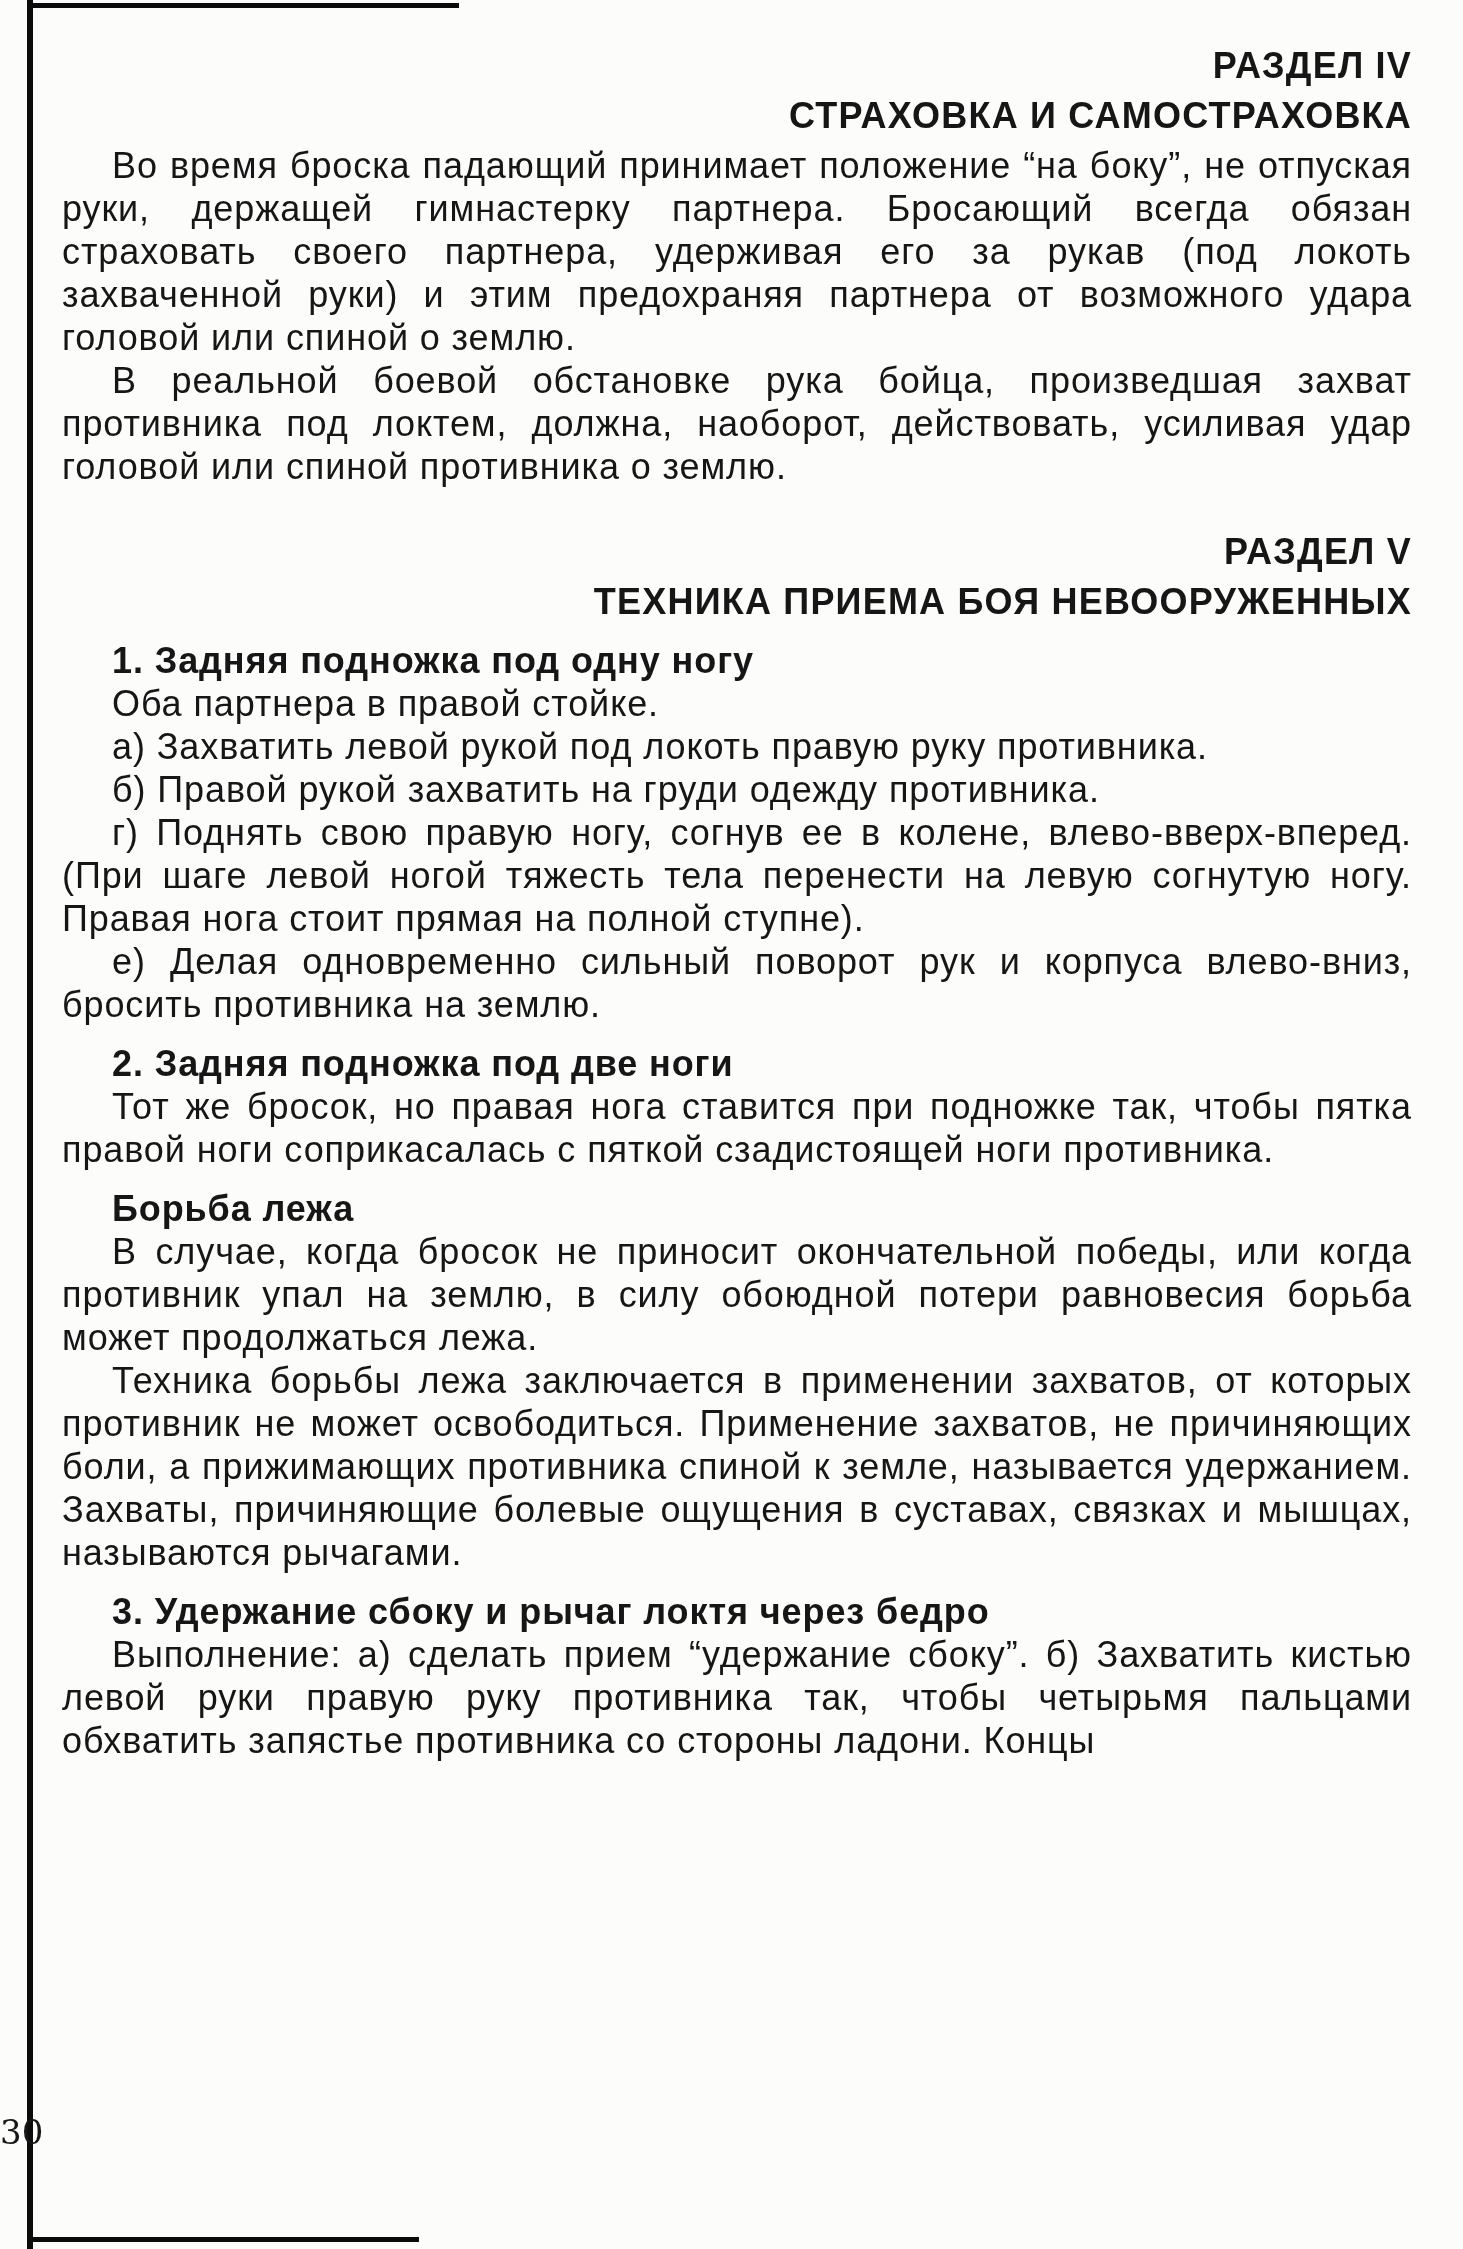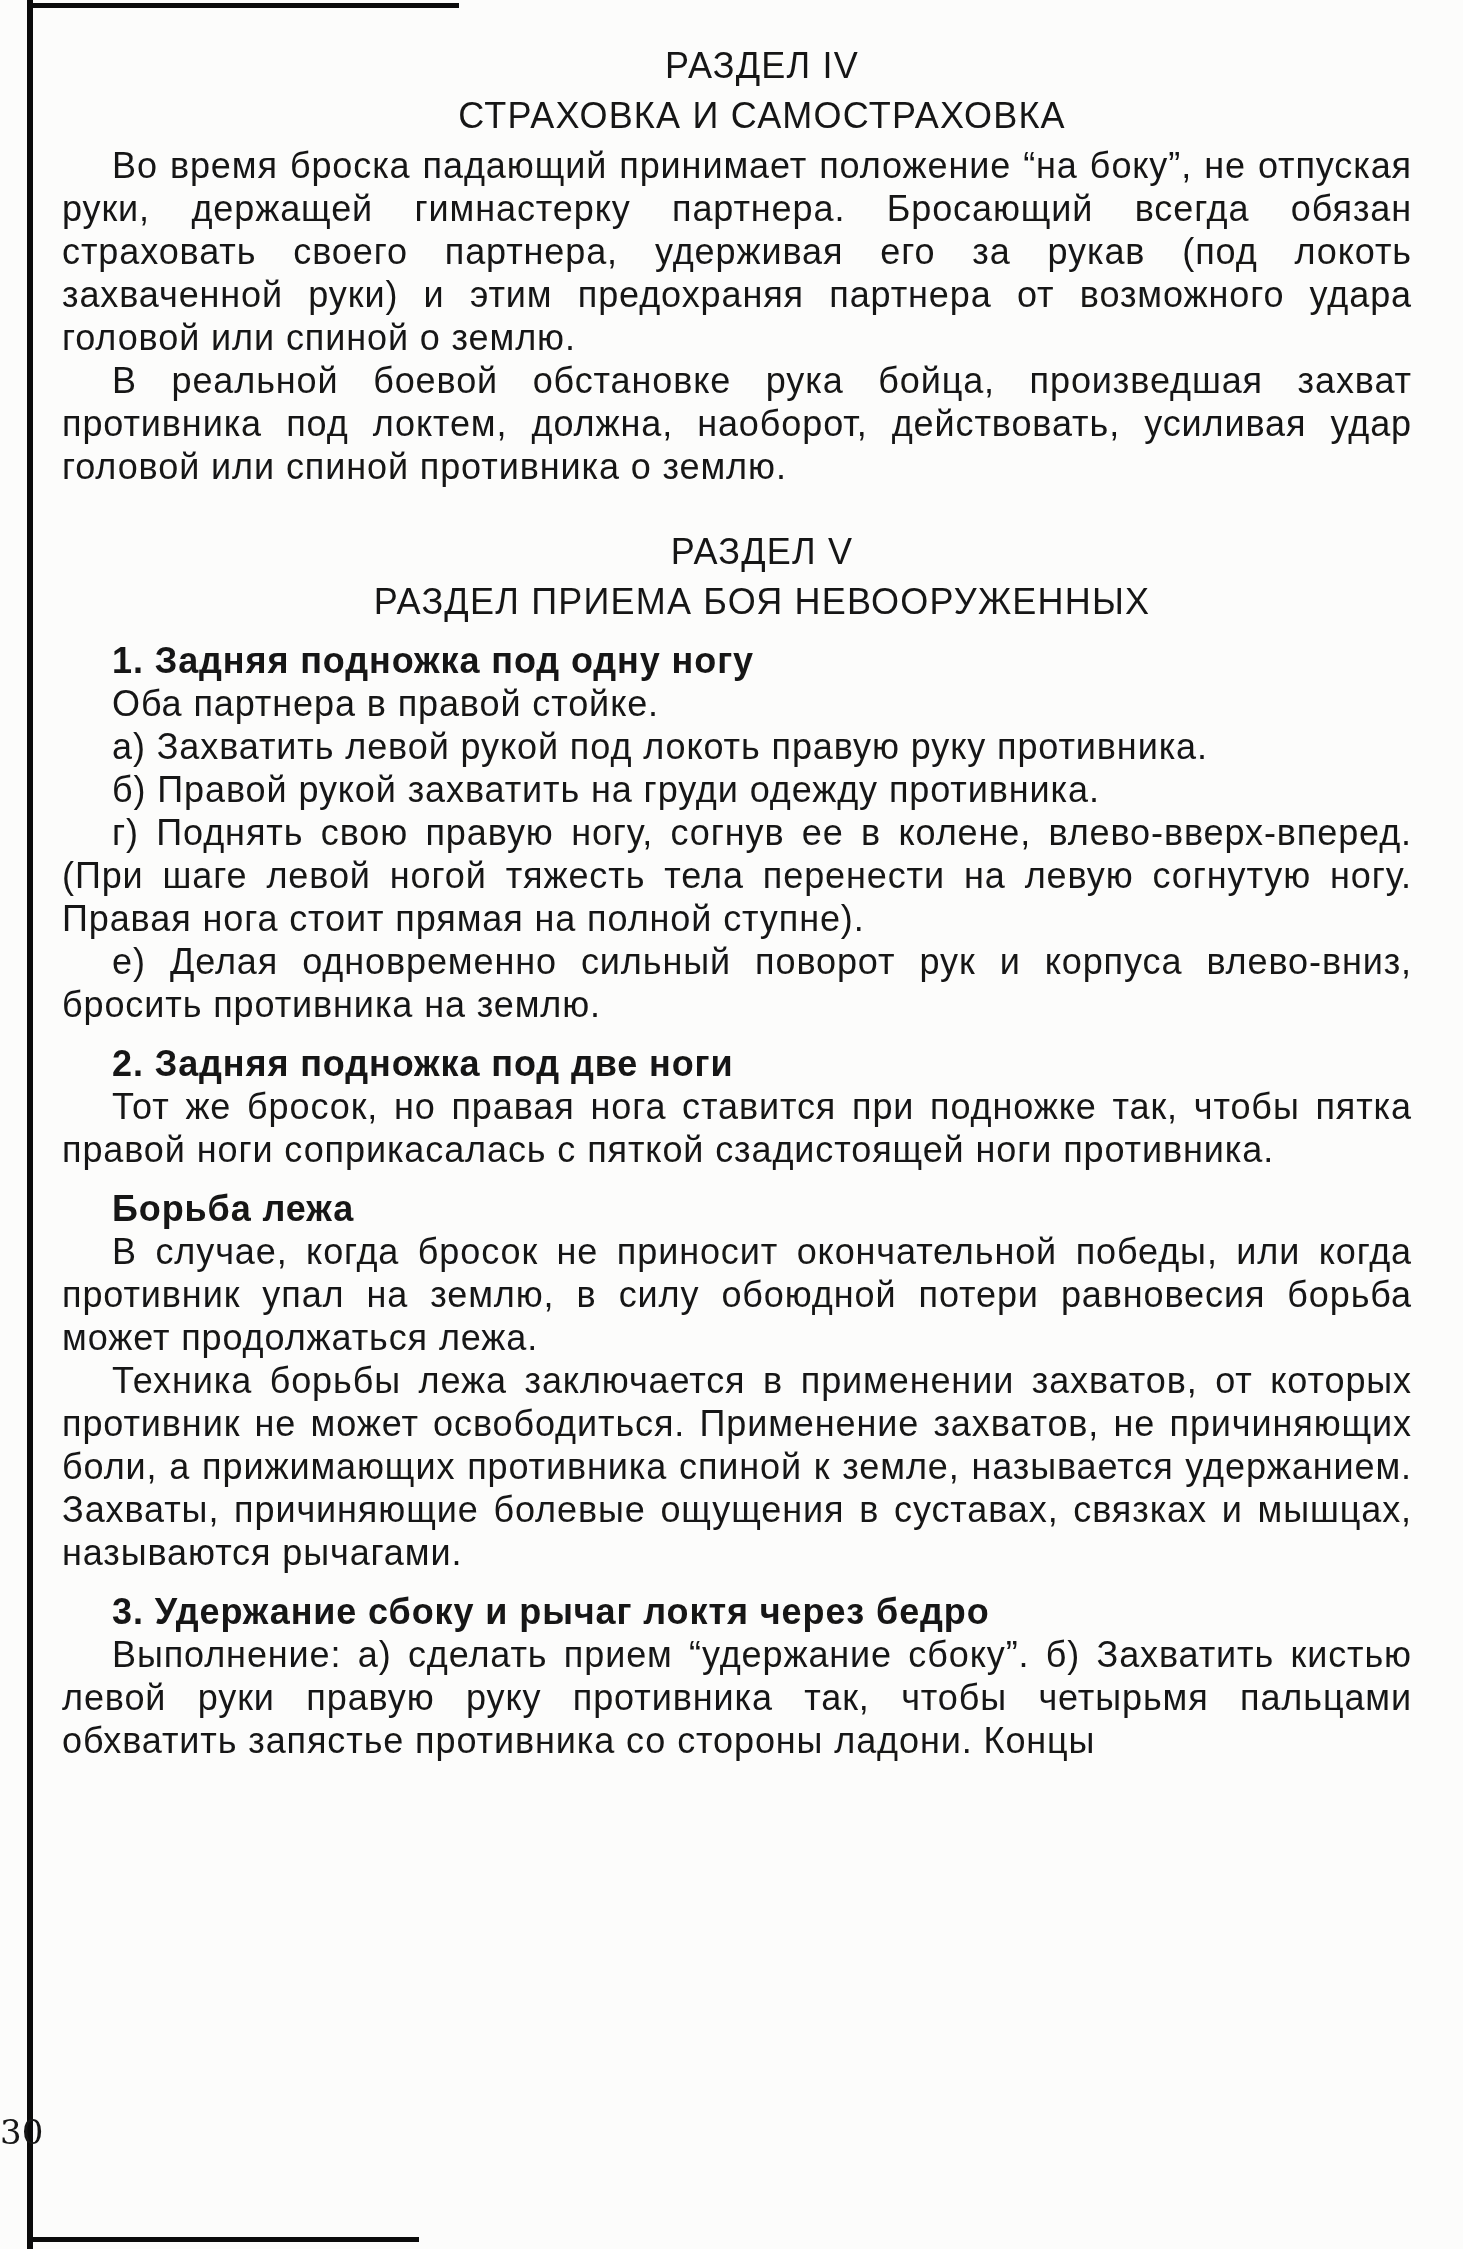--- a/index.html
+++ b/index.html
@@ -26,22 +26,22 @@
     font-size: 36px;
     line-height: 43px;
     letter-spacing: 0.9px;
   }
   .block {
     margin: 0;
     text-align: justify;
     text-indent: 50px;
   }
   .block.heading {
-    font-weight: 400;
-    text-align: center;
+    font-weight: 700;
+    text-align: right;
     text-indent: 0;
     margin-left: 50px;
     margin-bottom: 7px;
     letter-spacing: 1.2px;
   }
   .block.subhead {
     font-weight: 700;
     text-align: left;
     margin-top: 16px;
   }
@@ -65,21 +65,21 @@
   <div class="scan-edge scan-left"></div>
   <div class="scan-edge scan-top"></div>
   <div class="scan-edge scan-bottom"></div>
 
   <div class="content">
       <p class="block heading">РАЗДЕЛ IV</p>
       <p class="block heading">СТРАХОВКА И САМОСТРАХОВКА</p>
       <p class="block paragraph">Во время броска падающий принимает положение “на боку”, не отпуская руки, держащей гимнастерку партнера. Бросающий всегда обязан страховать своего партнера, удерживая его за рукав (под локоть захваченной руки) и этим предохраняя партнера от возможного удара головой или спиной о землю.</p>
       <p class="block paragraph">В реальной боевой обстановке рука бойца, произведшая захват противника под локтем, должна, наоборот, действовать, усиливая удар головой или спиной противника о землю.</p>
       <p class="block heading gap-before">РАЗДЕЛ V</p>
-      <p class="block heading">РАЗДЕЛ ПРИЕМА БОЯ НЕВООРУЖЕННЫХ</p>
+      <p class="block heading">ТЕХНИКА ПРИЕМА БОЯ НЕВООРУЖЕННЫХ</p>
       <p class="block subhead">1. Задняя подножка под одну ногу</p>
       <p class="block paragraph">Оба партнера в правой стойке.</p>
       <p class="block paragraph">а) Захватить левой рукой под локоть правую руку противника.</p>
       <p class="block paragraph">б) Правой рукой захватить на груди одежду противника.</p>
       <p class="block paragraph">г) Поднять свою правую ногу, согнув ее в колене, влево-вверх-вперед. (При шаге левой ногой тяжесть тела перенести на левую согнутую ногу. Правая нога стоит прямая на полной ступне).</p>
       <p class="block paragraph">е) Делая одновременно сильный поворот рук и корпуса влево-вниз, бросить противника на землю.</p>
       <p class="block subhead">2. Задняя подножка под две ноги</p>
       <p class="block paragraph">Тот же бросок, но правая нога ставится при подножке так, чтобы пятка правой ноги соприкасалась с пяткой сзадистоящей ноги противника.</p>
       <p class="block subhead">Борьба лежа</p>
       <p class="block paragraph">В случае, когда бросок не приносит окончательной победы, или когда противник упал на землю, в силу обоюдной потери равновесия борьба может продолжаться лежа.</p>

